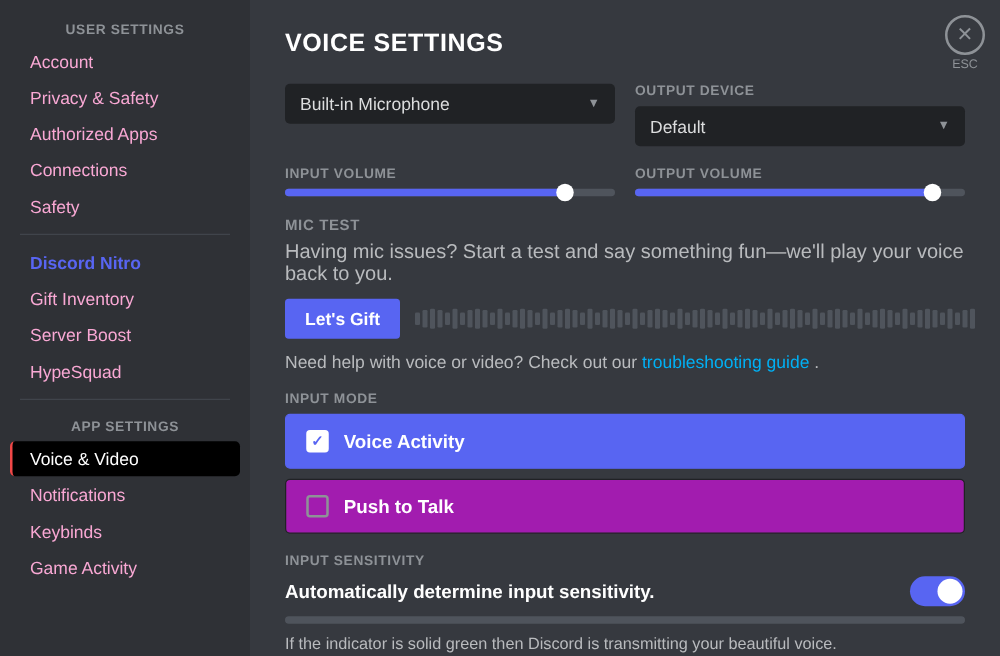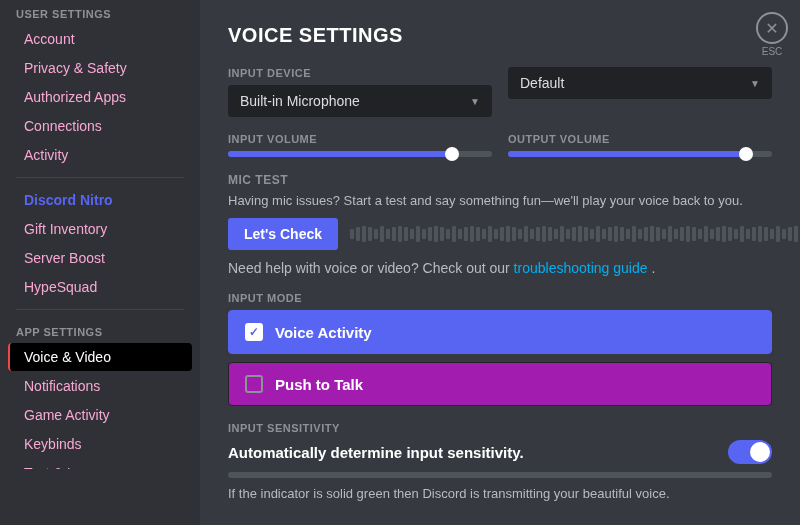--- a/index.html
+++ b/index.html
@@ -11,23 +11,24 @@
       color: #dcddde;
       display: flex;
       overflow: hidden;
     }
 
     
     .sidebar {
       width: 200px;
       min-width: 200px;
       background: #2f3136;
-      padding: 0 0;
+      padding: 10px 0;
       overflow-y: auto;
       height: 469px;
+      text-align: center;
     }
     .sidebar-section-label {
       font-size: 11px;
       font-weight: 700;
       color: #8e9297;
       text-transform: uppercase;
       letter-spacing: 0.5px;
       padding: 8px 16px 4px 16px;
     }
     .sidebar-item {
@@ -158,21 +159,21 @@
     }
     .mic-test-label {
       font-size: 12px;
       font-weight: 700;
       color: #8e9297;
       text-transform: uppercase;
       letter-spacing: 0.5px;
       margin-bottom: 6px;
     }
     .mic-test-desc {
-      font-size: 13px;
+      font-size: 16px;
       color: #b9bbbe;
       margin-bottom: 10px;
     }
     .mic-test-row {
       display: flex;
       align-items: center;
       gap: 12px;
       margin-bottom: 10px;
     }
     .btn-check {
@@ -333,21 +334,21 @@
   <div class="sidebar-item">
     <span>Privacy &amp; Safety</span>
   </div>
   <div class="sidebar-item">
     <span>Authorized Apps</span>
   </div>
   <div class="sidebar-item">
     <span>Connections</span>
   </div>
   <div class="sidebar-item">
-    <span>Activity</span>
+    <span>Safety</span>
   </div>
 
   <div class="sidebar-divider"></div>
 
   <div class="sidebar-item nitro">
     <span>Discord Nitro</span>
   </div>
   <div class="sidebar-item">
     <span>Gift Inventory</span>
   </div>
@@ -362,47 +363,47 @@
 
   <div class="sidebar-section-label">APP SETTINGS</div>
 
   <div class="sidebar-item active">
     <span>Voice &amp; Video</span>
   </div>
   <div class="sidebar-item">
     <span>Notifications</span>
   </div>
   <div class="sidebar-item">
+    <span>Keybinds</span>
+  </div>
+  <div class="sidebar-item">
     <span>Game Activity</span>
-  </div>
-  <div class="sidebar-item">
-    <span>Keybinds</span>
   </div>
   <div class="sidebar-item">
     <span>Text &amp; Images</span>
   </div>
   <div class="sidebar-item">
     <span>Appearance</span>
   </div>
 
 </div>
 
 <div class="main-content relative">
   <div class="page-title">VOICE SETTINGS</div>
 
   <div class="device-row">
     <div class="device-group">
-      <div class="section-label-sm">INPUT DEVICE</div>
       <div class="select-wrapper">
         <select class="select-box">
           <option>Built-in Microphone</option>
         </select>
       </div>
     </div>
     <div class="device-group">
+      <div class="section-label-sm">OUTPUT DEVICE</div>
       <div class="select-wrapper">
         <select class="select-box">
           <option>Default</option>
         </select>
       </div>
     </div>
   </div>
 
   <div class="volume-row">
     <div class="volume-group">
@@ -418,21 +419,21 @@
         <div class="slider-fill" style="width: 90%;"></div>
         <div class="slider-thumb" style="left: calc(90% - 7px);"></div>
       </div>
     </div>
   </div>
 
   <div class="mic-test-section">
     <div class="mic-test-label">MIC TEST</div>
     <div class="mic-test-desc">Having mic issues? Start a test and say something fun—we'll play your voice back to you.</div>
     <div class="mic-test-row">
-      <button class="btn-check">Let's Check</button>
+      <button class="btn-check">Let's Gift</button>
       <div class="mic-bars">
         <div class="mic-bar"></div>
         <div class="mic-bar"></div>
         <div class="mic-bar"></div>
         <div class="mic-bar"></div>
         <div class="mic-bar"></div>
         <div class="mic-bar"></div>
         <div class="mic-bar"></div>
         <div class="mic-bar"></div>
         <div class="mic-bar"></div>

